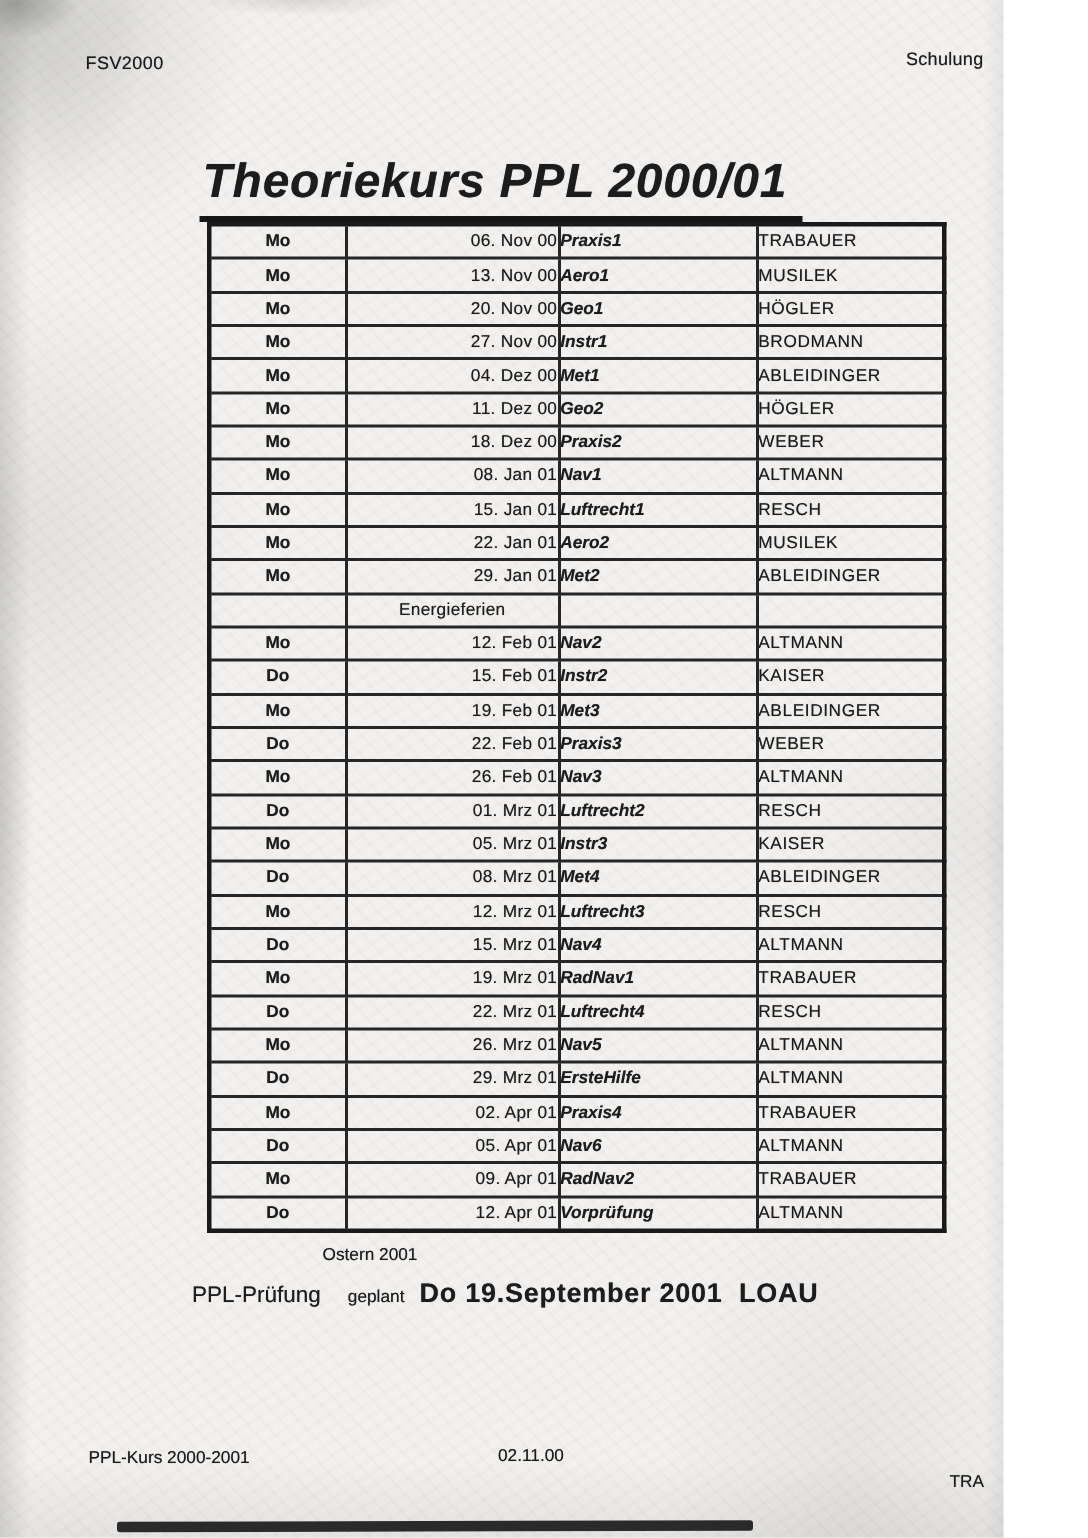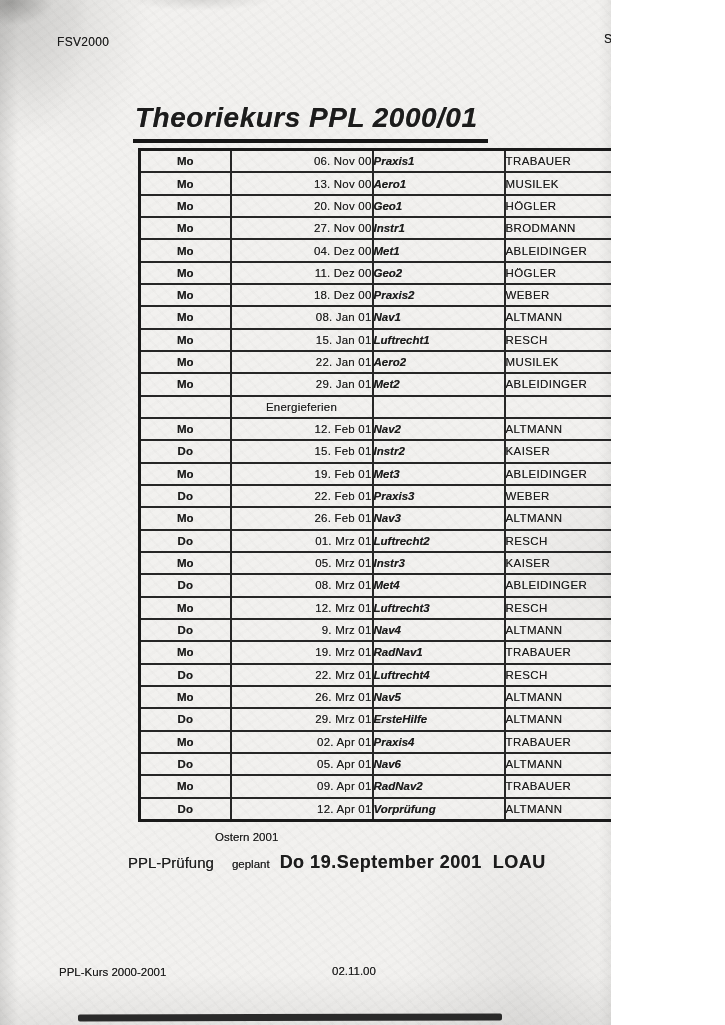--- a/index.html
+++ b/index.html
@@ -1,18 +1,18 @@
 <!DOCTYPE html>
 <html><head>
 <meta charset="utf-8">
 <style>
   html,body{margin:0;padding:0;}
   .page{
     position:relative;
-    width:611px;height:1025px;
+    width:669px;height:1025px;
     overflow:hidden;
     font-family:"Liberation Sans", sans-serif;
     color:#1c1c1c;
     background-color:#f2f1ef;
     background-image:
       radial-gradient(ellipse at 2% 2%, rgba(90,90,88,0.22), transparent 9%),
       radial-gradient(ellipse at 12% 1%, rgba(120,120,118,0.14), transparent 10%),
       radial-gradient(ellipse at 0% 35%, rgba(0,0,0,0.07), transparent 18%),
       radial-gradient(ellipse at 100% 55%, rgba(0,0,0,0.05), transparent 14%),
       radial-gradient(ellipse at 85% 97%, rgba(0,0,0,0.05), transparent 16%),
@@ -22,21 +22,21 @@
       repeating-linear-gradient(47deg, rgba(0,0,0,0.014) 0 2px, rgba(255,255,255,0.012) 2px 5px, transparent 5px 9px),
       repeating-linear-gradient(-33deg, rgba(0,0,0,0.010) 0 3px, transparent 3px 8px);
   }
   .scan-text{ text-shadow:0 0 0.5px rgba(30,30,30,0.65); }
 
   .hdr-left{ position:absolute; left:57px; top:35px; font-size:12px; letter-spacing:0.3px; }
   .hdr-right{ position:absolute; left:604px; top:32px; font-size:12px; letter-spacing:0.2px; }
 
   .title{
     position:absolute; left:133px; top:102px;
-    font-size:28px; font-style:italic; font-weight:600;
+    font-size:32px; font-style:italic; font-weight:600;
     letter-spacing:0.5px;
     padding:0 10px 5px 2px;
     border-bottom:4px solid #161616;
     white-space:nowrap;
   }
 
   table.sched{
     position:absolute; left:122px; top:148px;
     width:490px; height:674px;
     border-collapse:collapse; table-layout:fixed;
@@ -224,21 +224,21 @@
           <td class="c-name">ABLEIDINGER</td>
         </tr>
         <tr>
           <td class="c-day">Mo</td>
           <td class="c-date">12. Mrz 01</td>
           <td class="c-subj">Luftrecht3</td>
           <td class="c-name">RESCH</td>
         </tr>
         <tr>
           <td class="c-day">Do</td>
-          <td class="c-date">9. Mrz 01</td>
+          <td class="c-date">15. Mrz 01</td>
           <td class="c-subj">Nav4</td>
           <td class="c-name">ALTMANN</td>
         </tr>
         <tr>
           <td class="c-day">Mo</td>
           <td class="c-date">19. Mrz 01</td>
           <td class="c-subj">RadNav1</td>
           <td class="c-name">TRABAUER</td>
         </tr>
         <tr>

